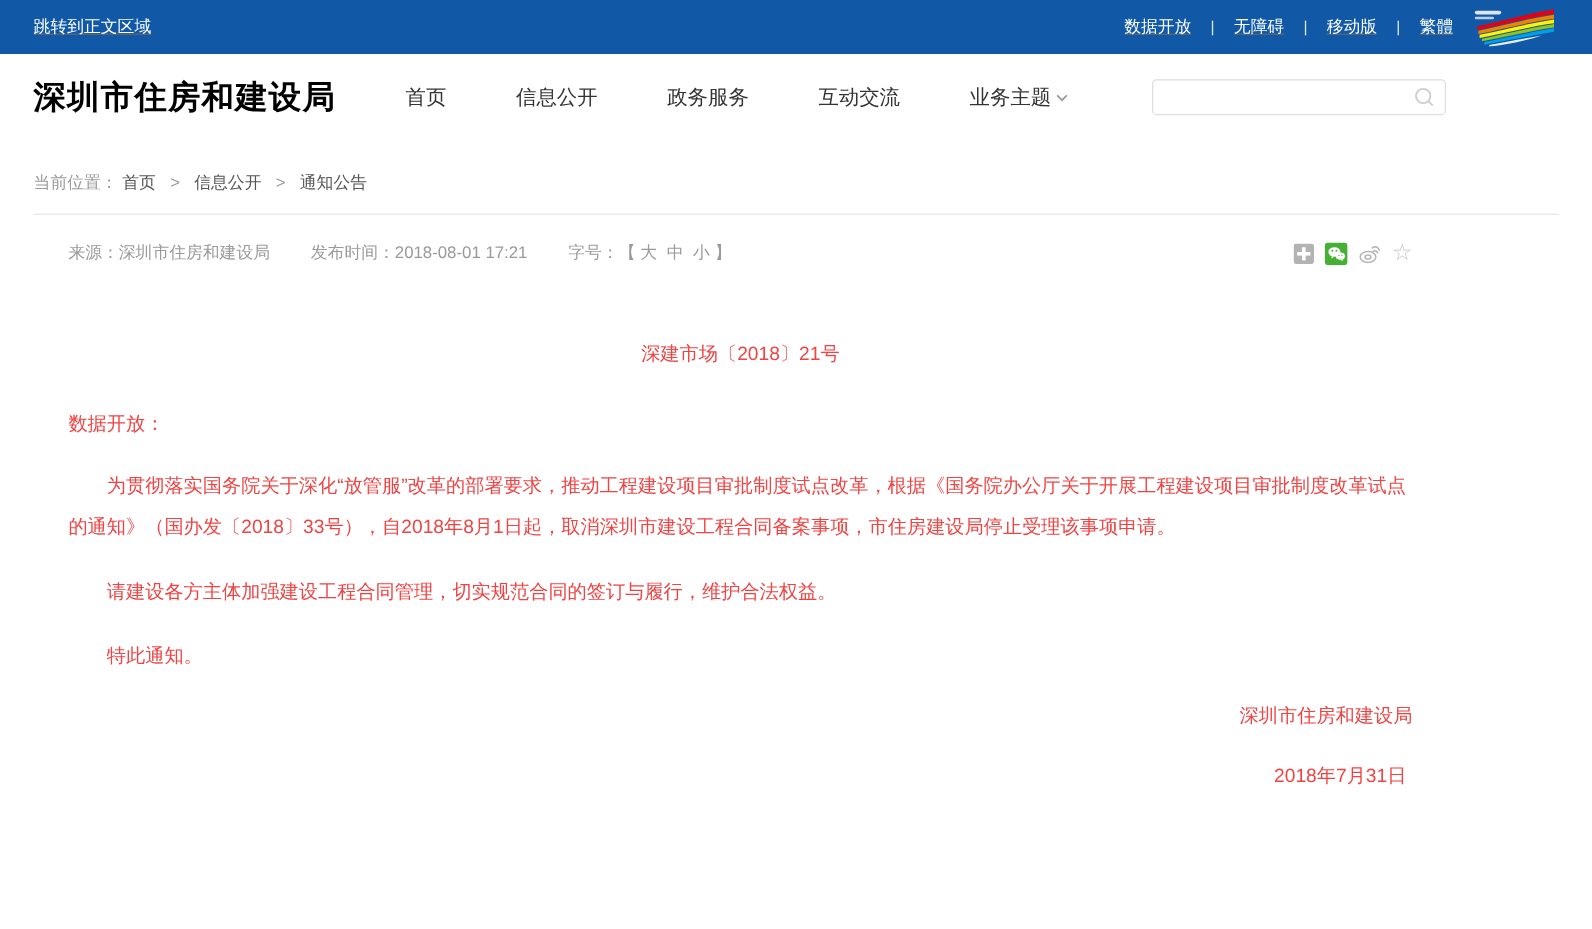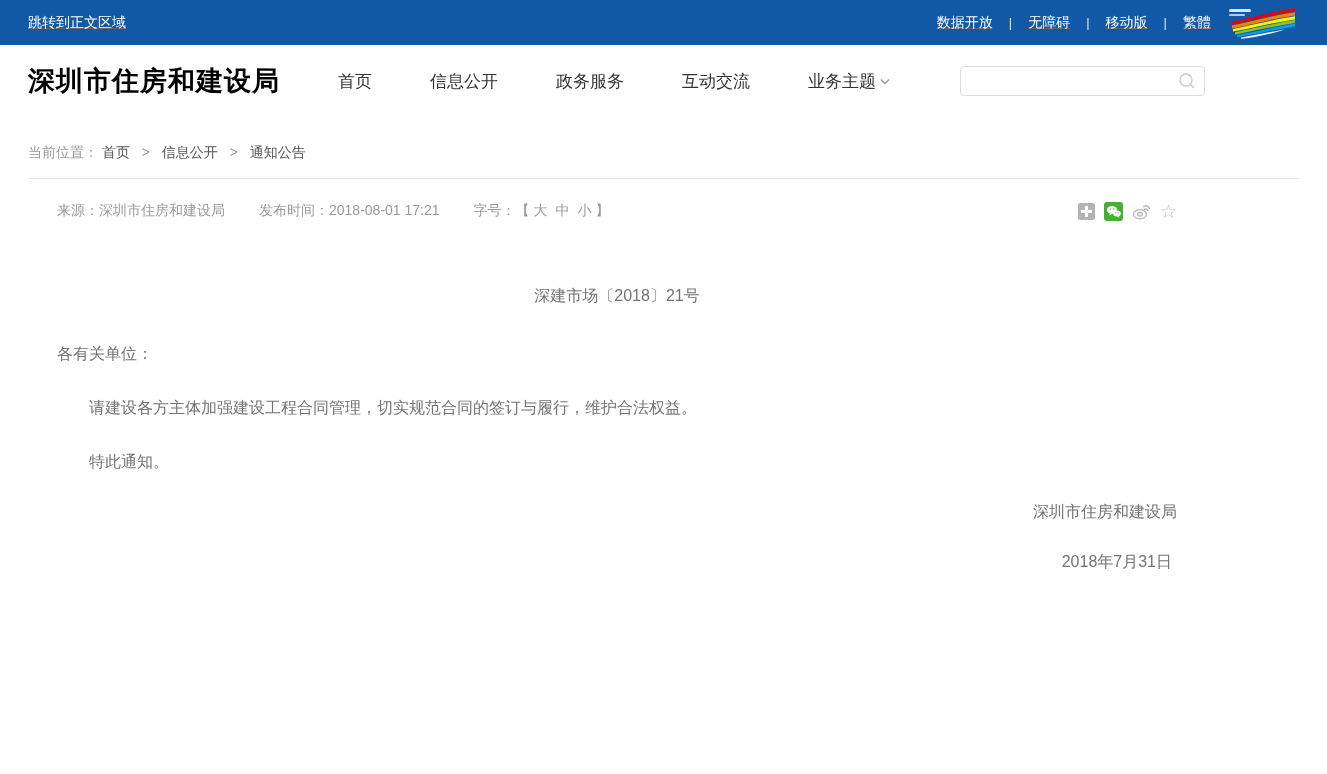--- a/index.html
+++ b/index.html
@@ -58,21 +58,21 @@
   .article-title {
     margin-top:69px; font-size:22px; font-weight:bold; color:#2e72c3; line-height:26px;
   }
   .meta-row { margin-top:22px; display:flex; align-items:center; font-size:14px; color:#9a9a9a; height:20px; }
   .meta-item { margin-right:34px; white-space:nowrap; }
   .fs-opt { margin:0 4px; cursor:pointer; }
   .share-icons { margin-left:auto; display:flex; align-items:center; gap:9px; }
   .share-icons > span { display:inline-flex; align-items:center; cursor:pointer; }
   .star-glyph { font-size:19px; color:#c3c3c3; line-height:19px; }
 
-  .doc-body { font-size:16px; color:#737373; }
+  .doc-body { font-size:16px; color:#ef4444; }
   .doc-number { margin-top:58px; text-align:center; line-height:34px; }
   .salutation { margin-top:24px; line-height:34px; }
   .para { margin-top:20px; line-height:34px; text-indent:2em; }
   .para.first { margin-top:18px; }
   .signature { margin-top:16px; line-height:34px; text-align:right; }
   .doc-date { margin-top:16px; line-height:34px; text-align:right; padding-right:5px; }
 </style>
 </head>
 <body>
 
@@ -181,19 +181,20 @@
         </svg>
       </span>
       <span>
           <span class="star-glyph">☆</span>
         </span>
     </span>
   </div>
 
   <div class="doc-body">
     <div class="doc-number">深建市场〔2018〕21号</div>
-    <div class="salutation">各有关单位：</div>
+    <div class="salutation">数据开放：</div>
+    <p class="para first">为贯彻落实国务院关于深化“放管服”改革的部署要求，推动工程建设项目审批制度试点改革，根据《国务院办公厅关于开展工程建设项目审批制度改革试点的通知》（国办发〔2018〕33号），自2018年8月1日起，取消深圳市建设工程合同备案事项，市住房建设局停止受理该事项申请。</p>
     <p class="para">请建设各方主体加强建设工程合同管理，切实规范合同的签订与履行，维护合法权益。</p>
     <p class="para">特此通知。</p>
     <div class="signature">深圳市住房和建设局</div>
     <div class="doc-date">2018年7月31日</div>
   </div>
 </div>
 
 </body></html>

